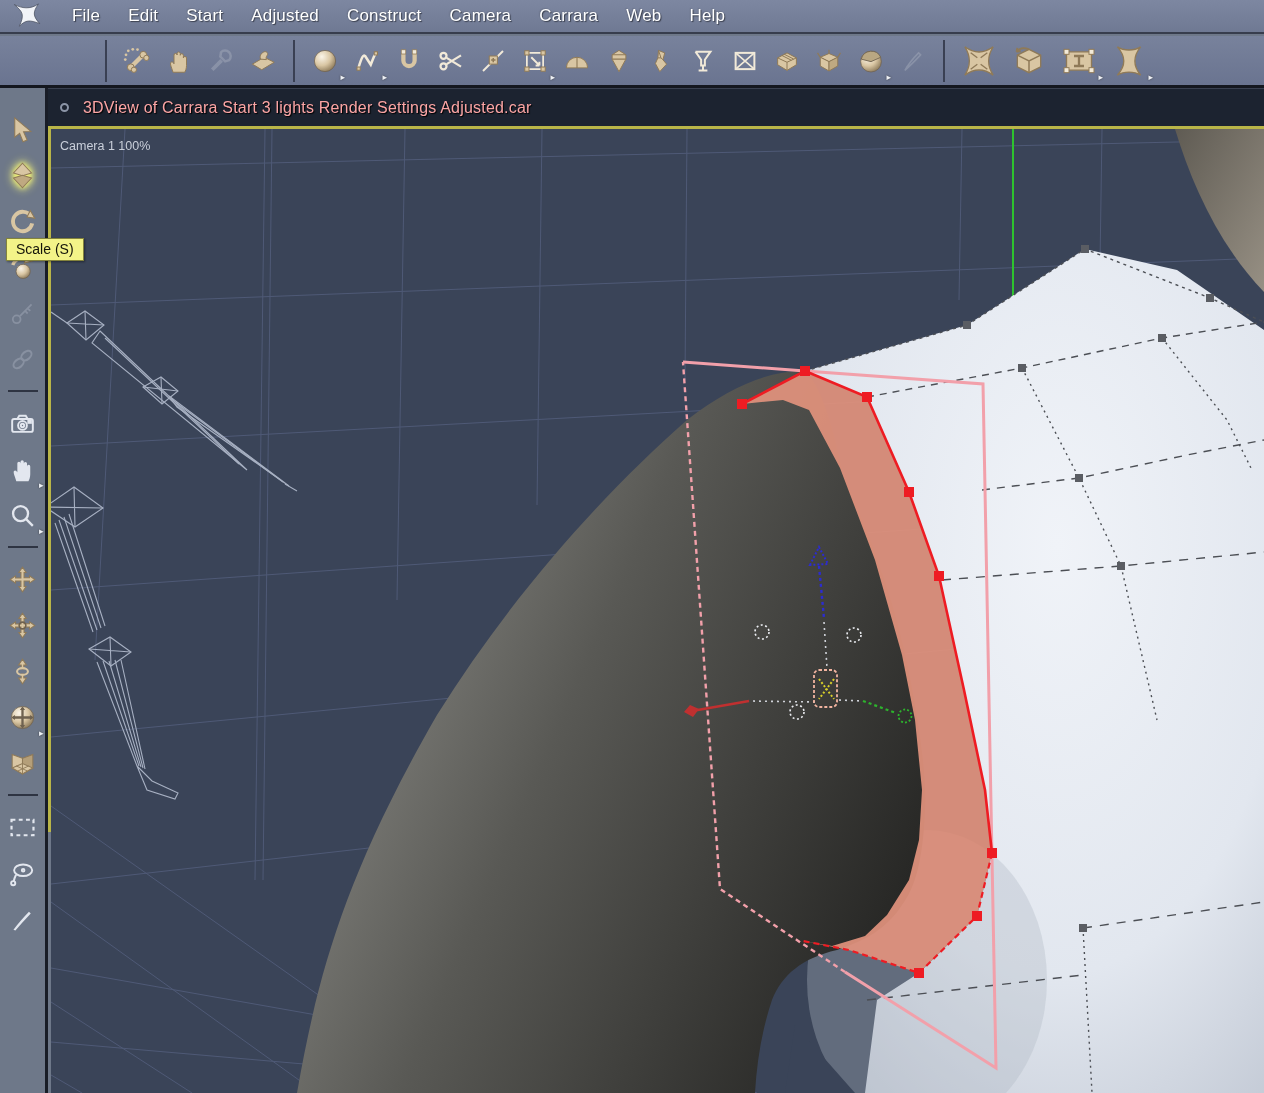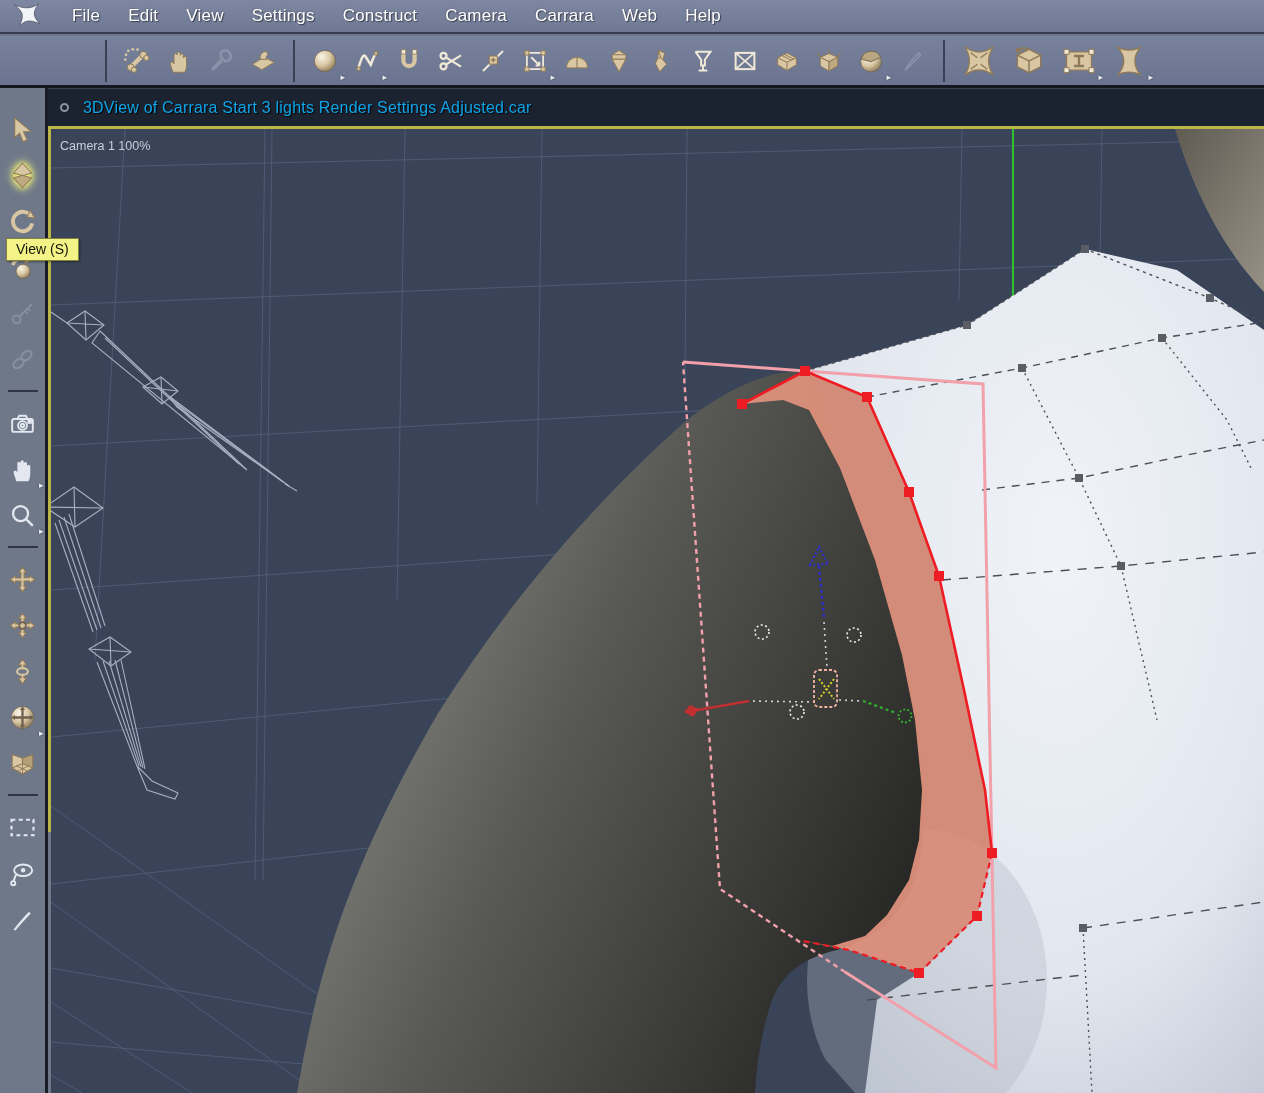--- a/index.html
+++ b/index.html
@@ -45,21 +45,21 @@
   .tooltip{position:absolute;left:6px;top:238px;z-index:50;background:#f3f388;
            color:#15150a;font-size:14px;padding:2px 9px 3px 9px;
            border:1px solid #83833c;box-shadow:1px 1px 2px #0006;white-space:nowrap;}
 
   
   .window{position:absolute;left:48px;top:88px;width:1216px;height:1005px;}
   .titlebar{height:38px;background:#1c2330;border-top:1px solid #394050;
             display:flex;align-items:center;padding-left:12px;}
   .win-circle{width:9px;height:9px;border:2px solid #8b94a6;border-radius:50%;
               margin-right:14px;flex:0 0 auto;}
-  .win-title{color:#0ea5e9;font-size:16px;letter-spacing:.2px;
+  .win-title{color:#fca5a5;font-size:16px;letter-spacing:.2px;
              text-shadow:1px 1px 1px #000;}
   .viewport{position:relative;width:1216px;height:706px;background:#3a4458;
             border-left:3px solid #b9b548;border-top:3px solid #b9b548;}
   .viewport svg{display:block;}
 </style>
 </head>
 <body>
 
 <div class="page">
 
@@ -87,22 +87,22 @@
     </defs>
   </svg>
 
   <div class="menubar">
     <svg class="logo" viewBox="0 0 26 22">
       <path d="M3 2 C10 8 11 10 7 19 C12 14 15 14 23 17 C17.5 11 17.5 8 22 1.5 C15.5 6 9 5 3 2 Z" fill="#f2f4f8" stroke="#4a5060" stroke-width="0.6"></path>
     </svg>
     <div id="menu-items" style="display:flex;">
         <span class="menu-item">File</span>
         <span class="menu-item">Edit</span>
-        <span class="menu-item">View</span>
-        <span class="menu-item">Settings</span>
+        <span class="menu-item">Start</span>
+        <span class="menu-item">Adjusted</span>
         <span class="menu-item">Construct</span>
         <span class="menu-item">Camera</span>
         <span class="menu-item">Carrara</span>
         <span class="menu-item">Web</span>
         <span class="menu-item">Help</span>
       </div>
   </div>
 
   <div class="toolbar" id="top-toolbar">
       <div class="vsep"></div>
@@ -406,21 +406,21 @@
           </g>
         </svg>
       </div>
       <div class="tool">
         <svg viewBox="0 0 24 24">
           <path d="M5 20 C8.5 15.5 12.5 10.5 17 6 l1.4 1.4 C14 12 10 16.5 6.5 20.5 Z" fill="#e3e7ef"></path>
         </svg>
       </div>
     </div>
 
-  <div class="tooltip">View (S)</div>
+  <div class="tooltip">Scale (S)</div>
 
   <div class="window">
     <div class="titlebar">
       <span class="win-circle"></span>
       <span class="win-title">3DView of Carrara Start 3 lights Render Settings Adjusted.car</span>
     </div>
     <div class="viewport">
       <svg width="1213" height="964" viewBox="54 129 1213 964">
 
         <rect x="54" y="129" width="1213" height="964" fill="#3a4458"></rect>

